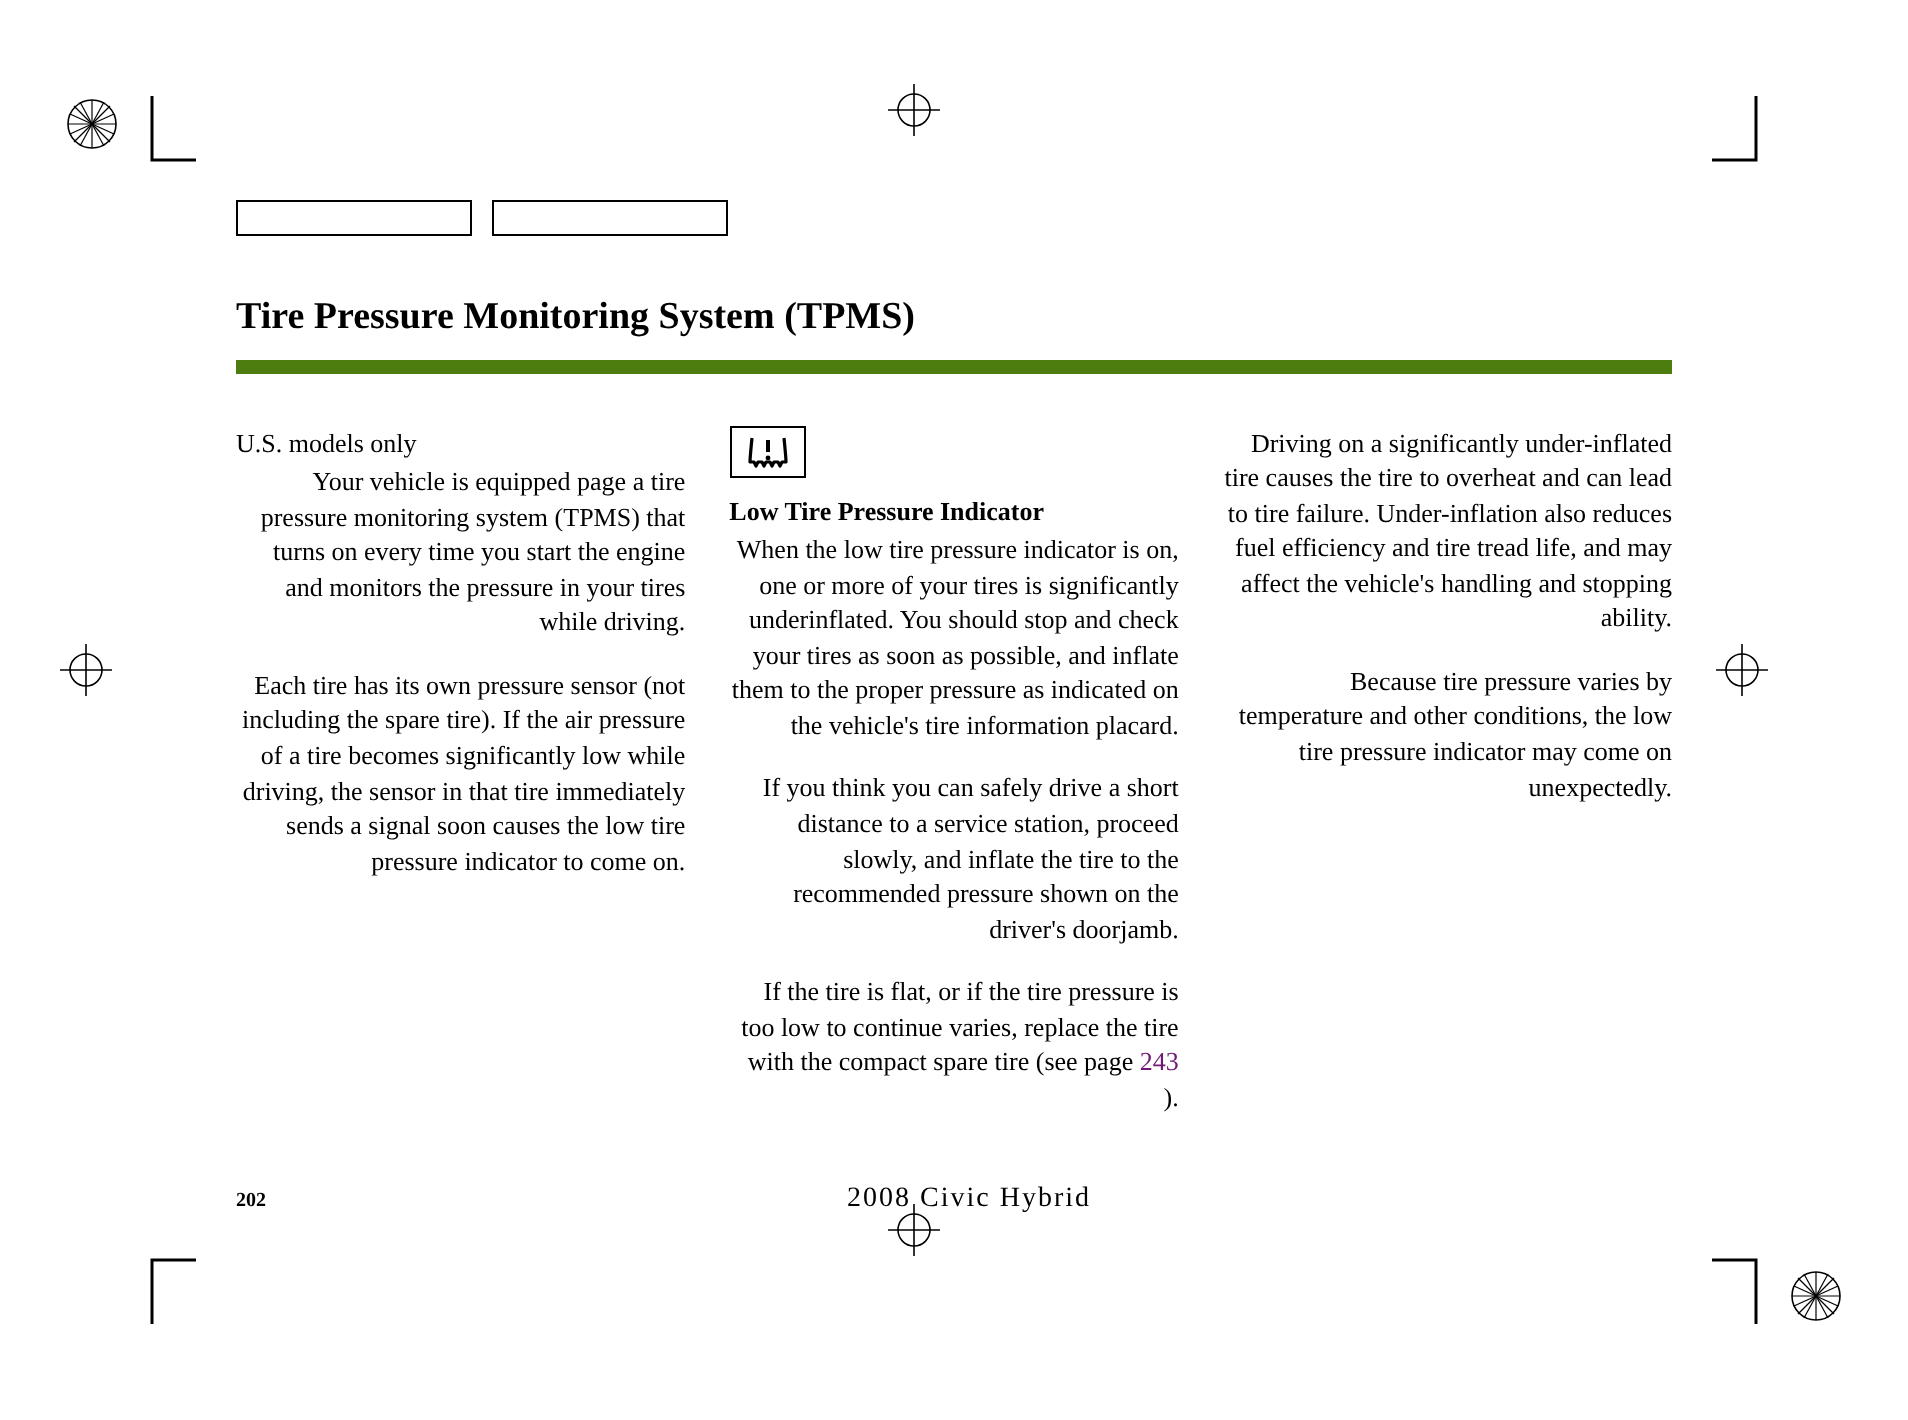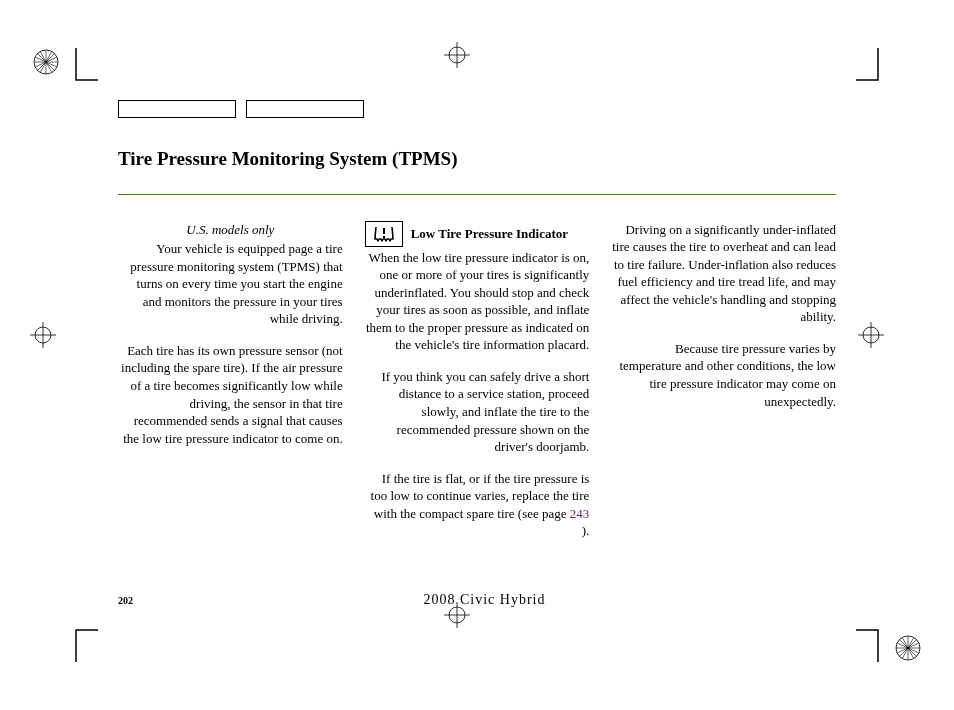--- a/index.html
+++ b/index.html
@@ -43,48 +43,47 @@
   }
   .header-box {
     width: 118px;
     height: 18px;
     border: 1px solid #000;
   }
   .title {
     font-family: Georgia, 'Times New Roman', serif;
     font-weight: bold;
     font-size: 19px;
-    border-bottom: 1px solid #4d7c0f;
-    padding-bottom: 22px;
+    border-bottom: 7px solid #4d7c0f;
+    padding-bottom: 8px;
     margin-bottom: 26px;
     margin-top: 28px;
   }
   .columns {
     display: flex;
     gap: 22px;
   }
   .col {
     flex: 1;
     min-width: 0;
   }
   .col p {
     margin-bottom: 14px;
     text-align: right;
   }
   .note-italic {
-    font-style: italic;
     display: block;
     margin-bottom: 2px;
-    text-align: center;
   }
   .subhead-row {
     display: flex;
-    align-items: center;
+    align-items: flex-start;
     gap: 8px;
     margin-bottom: 2px;
+    flex-direction: column;
   }
   .tpms-icon {
     flex: 0 0 auto;
     width: 38px;
     height: 26px;
     border: 1px solid #000;
     display: flex;
     align-items: center;
     justify-content: center;
   }
@@ -192,21 +191,21 @@
     <div class="header-box"></div>
   </div>
 
   <h1 class="title">Tire Pressure Monitoring System (TPMS)</h1>
 
   <div class="columns">
 
     <div class="col">
       <span class="note-italic">U.S. models only</span>
       <p>Your vehicle is equipped page a tire pressure monitoring system (TPMS) that turns on every time you start the engine and monitors the pressure in your tires while driving.</p>
-      <p>Each tire has its own pressure sensor (not including the spare tire). If the air pressure of a tire becomes significantly low while driving, the sensor in that tire recommended sends a signal that causes the low tire pressure indicator to come on.</p>
+      <p>Each tire has its own pressure sensor (not including the spare tire). If the air pressure of a tire becomes significantly low while driving, the sensor in that tire immediately sends a signal soon causes the low tire pressure indicator to come on.</p>
     </div>
 
     <div class="col">
       <div class="subhead-row">
         <span class="tpms-icon">
           <svg width="26" height="20" viewBox="0 0 26 20">
             <path d="M5 3 C5 3 4 13 4 15 L6 15 L7 17 L8 15 L10 15 L11 17 L12 15 L14 15 L15 17 L16 15 L18 15 L19 17 L20 15 L22 15 C22 13 21 3 21 3" fill="none" stroke="#000" stroke-width="1.6" stroke-linejoin="round"></path>
             <line x1="13" y1="4" x2="13" y2="10" stroke="#000" stroke-width="2"></line>
             <circle cx="13" cy="13" r="1.2" fill="#000"></circle>
           </svg>

